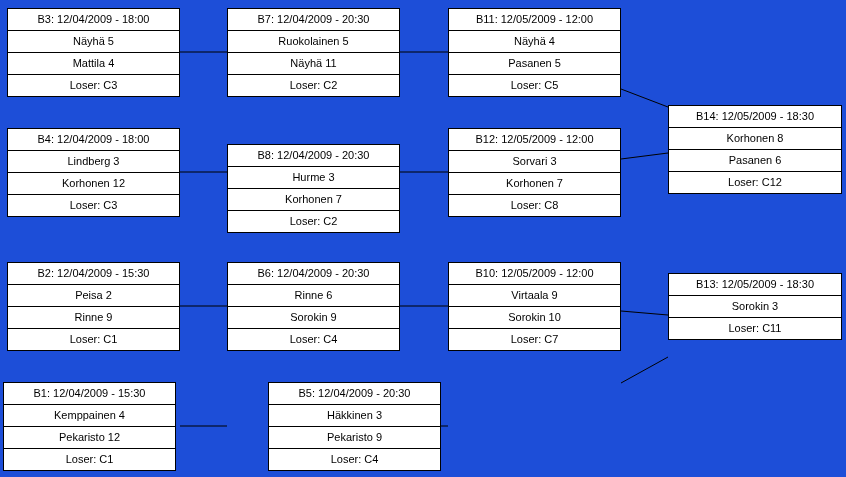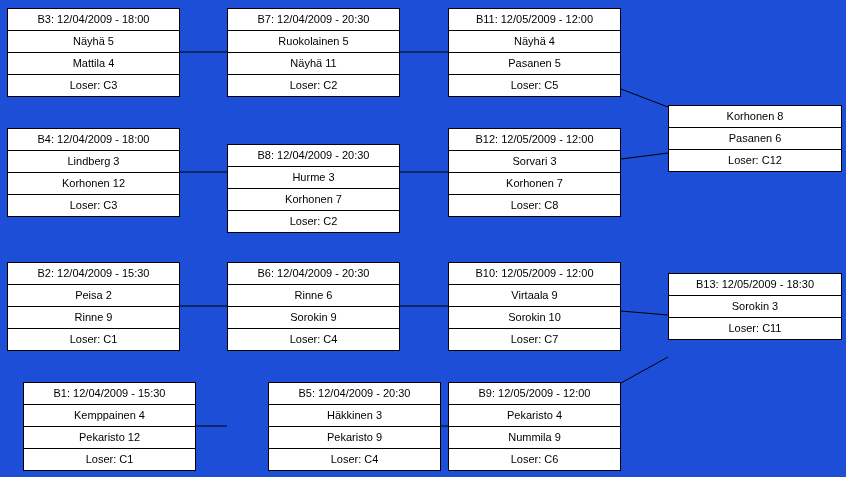--- a/index.html
+++ b/index.html
@@ -71,21 +71,21 @@
     <div class="cell">Loser: C3</div>
   </div>
 
   <div class="match" style="left:7px; top:262px;">
     <div class="cell">B2: 12/04/2009 - 15:30</div>
     <div class="cell">Peisa 2</div>
     <div class="cell">Rinne 9</div>
     <div class="cell">Loser: C1</div>
   </div>
 
-  <div class="match" style="left:23px; top:382px;">
+  <div class="match" style="left:3px; top:382px;">
     <div class="cell">B1: 12/04/2009 - 15:30</div>
     <div class="cell">Kemppainen 4</div>
     <div class="cell">Pekaristo 12</div>
     <div class="cell">Loser: C1</div>
   </div>
 
   <div class="match" style="left:227px; top:8px;">
     <div class="cell">B7: 12/04/2009 - 20:30</div>
     <div class="cell">Ruokolainen 5</div>
     <div class="cell">Näyhä 11</div>
@@ -127,28 +127,23 @@
     <div class="cell">Loser: C8</div>
   </div>
 
   <div class="match" style="left:448px; top:262px;">
     <div class="cell">B10: 12/05/2009 - 12:00</div>
     <div class="cell">Virtaala 9</div>
     <div class="cell">Sorokin 10</div>
     <div class="cell">Loser: C7</div>
   </div>
 
-  <div class="match" style="left:448px; top:382px;">
-    <div class="cell">B9: 12/05/2009 - 12:00</div>
-    <div class="cell">Pekaristo 4</div>
-    <div class="cell">Nummila 9</div>
-    <div class="cell">Loser: C6</div>
-  </div>
 
   <div class="match final" style="left:668px; top:105px;">
+    <div class="cell">B14: 12/05/2009 - 18:30</div>
     <div class="cell">Korhonen 8</div>
     <div class="cell">Pasanen 6</div>
     <div class="cell">Loser: C12</div>
   </div>
 
   <div class="match final" style="left:668px; top:273px;">
     <div class="cell">B13: 12/05/2009 - 18:30</div>
     <div class="cell">Sorokin 3</div>
     <div class="cell">Loser: C11</div>
   </div>

